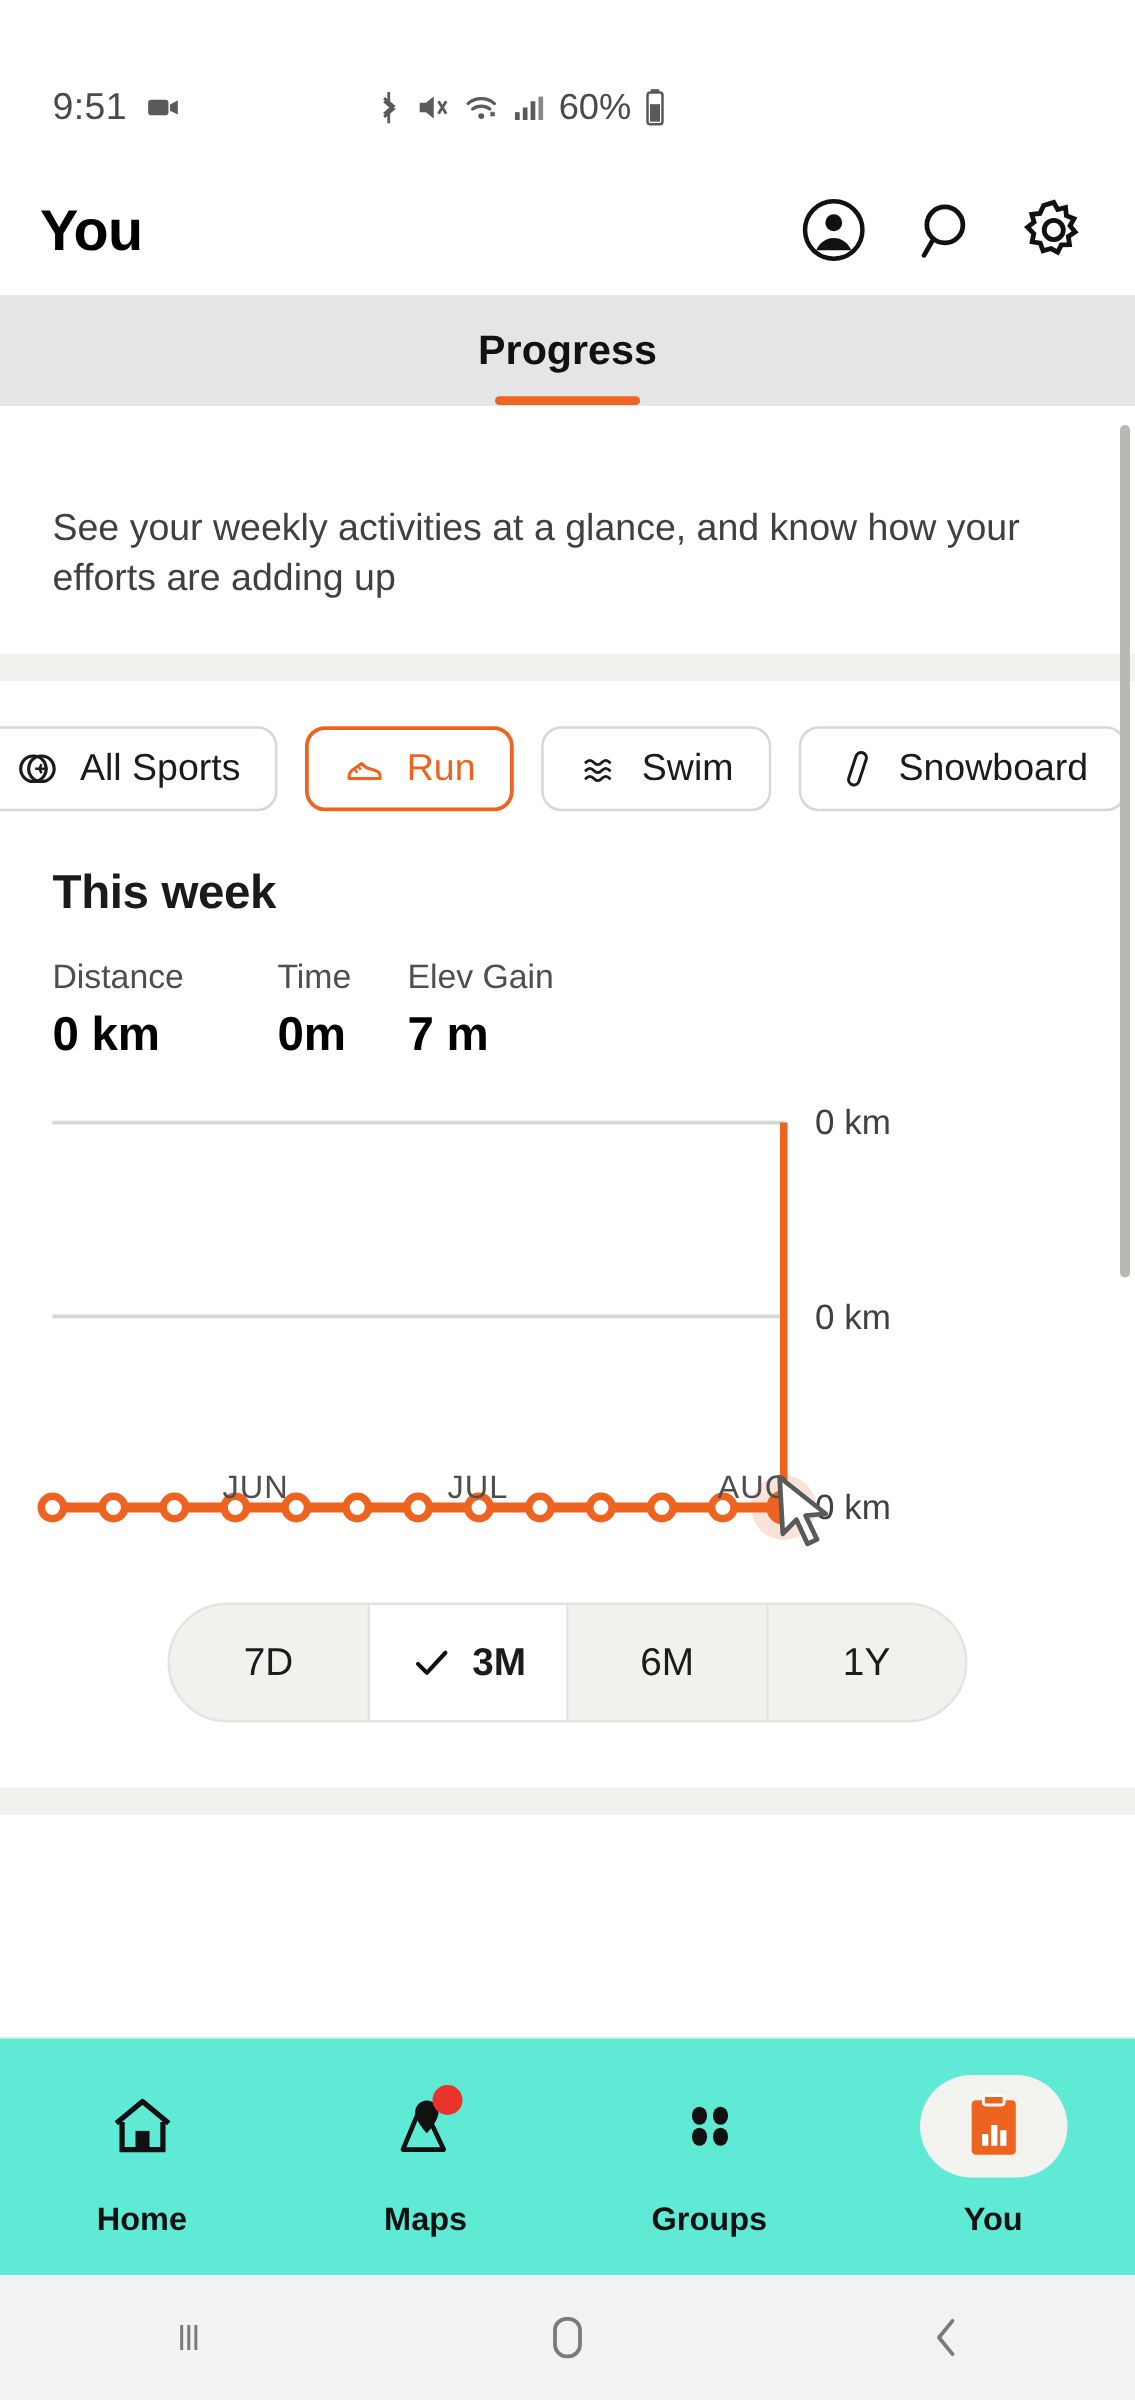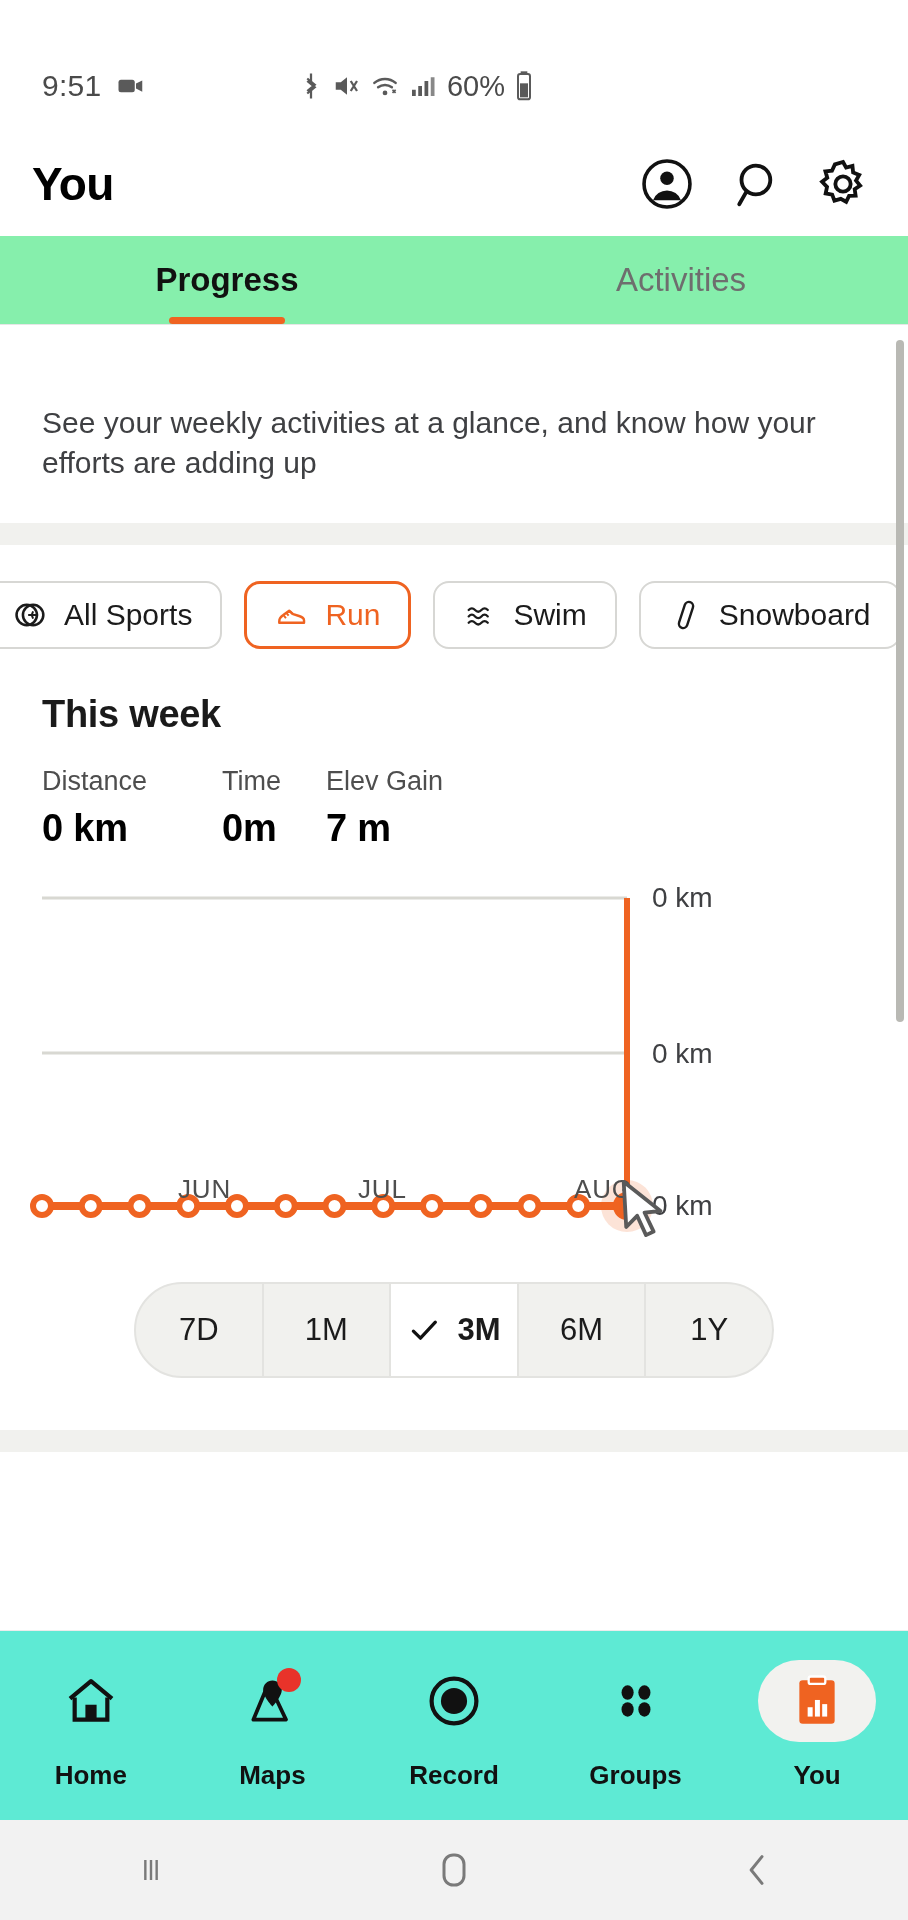--- a/index.html
+++ b/index.html
@@ -37,21 +37,21 @@
     background:#ffffff;
   }
   .app-title { font-size:46px; font-weight:700; letter-spacing:-.5px; color:#000; }
   .appbar-actions { margin-left:auto; display:flex; align-items:center; gap:34px; padding-right:8px; }
   .appbar-actions .ico { width:54px; height:54px; }
 
   
   .tabs {
     height:88px;
     display:flex; align-items:stretch;
-    background:#86efac;
+    background:#e5e5e5;
     position:relative;
   }
   .tab {
     flex:1; display:flex; align-items:center; justify-content:center;
     font-size:33px; position:relative;
   }
   .tab.active { font-weight:700; color:#111; }
   .tab.inactive { color:#6e6e6e; }
   .tab.active::after {
     content:""; position:absolute; bottom:0; left:50%;
@@ -236,23 +236,20 @@
           <path d="M12 2.2l1.4 2.5 2.8-.7.3 2.9 2.7 1.1-1.4 2.5 1.8 2.2-2.4 1.6.4 2.9-2.9.1-1.3 2.6L11 18.6l-2.8.8-1-2.7-2.9-.5.6-2.9L2.7 11l2.3-1.8-.8-2.8 2.9-.3L8.4 3.3z"></path>
         </g>
       </svg>
     </span>
   </div>
 </div>
 
 <div class="tabs">
   <div class="tab active">
     <span>Progress</span>
-  </div>
-  <div class="tab inactive">
-    <span>Activities</span>
   </div>
 </div>
 <div class="tabs-rule"></div>
 
 <div class="content">
 
   <div class="promo">
     <div class="promo-sub">See your weekly activities at a glance, and know how your efforts are adding up</div>
   </div>
 
@@ -349,23 +346,20 @@
 
     <div class="xtick" style="left:146px;margin-left:32px;">JUN</div>
     <div class="xtick" style="left:358px;">JUL</div>
     <div class="xtick" style="left:574px;">AUG</div>
   </div>
 
   <div class="range">
     <div class="range-seg">
       <span>7D</span>
     </div>
-    <div class="range-seg">
-      <span>1M</span>
-    </div>
     <div class="range-seg selected">
       <span class="ico">
         <svg width="34" height="34" viewBox="0 0 24 24">
             <path d="M4.5 12.8l5 5L20 6.5" stroke="#111" stroke-width="2.3" fill="none" stroke-linecap="round" stroke-linejoin="round"></path>
           </svg>
       </span>
       <span>3M</span>
     </div>
     <div class="range-seg">
       <span>6M</span>
@@ -407,31 +401,20 @@
         <svg width="56" height="56" viewBox="0 0 24 24">
             <path d="M4 20l5-12 4.5 2.5L18 20z" fill="none" stroke="#111" stroke-width="1.6" stroke-linejoin="round"></path>
             <path d="M12.2 3.2c2.2 0 4 1.8 4 4 0 3-4 7.2-4 7.2s-4-4.2-4-7.2c0-2.2 1.8-4 4-4z" fill="#111"></path>
           </svg>
       </span>
       <span class="badge"></span>
     </div>
     <div class="nav-label">Maps</div>
   </div>
 
-  <div class="navitem">
-    <div class="nav-iconbox">
-      <span class="ico">
-        <svg width="56" height="56" viewBox="0 0 24 24">
-            <circle cx="12" cy="12" r="9.6" fill="none" stroke="#111" stroke-width="1.8"></circle>
-            <circle cx="12" cy="12" r="5.6" fill="#111"></circle>
-          </svg>
-      </span>
-    </div>
-    <div class="nav-label">Record</div>
-  </div>
 
   <div class="navitem">
     <div class="nav-iconbox">
       <span class="ico">
         <svg width="56" height="56" viewBox="0 0 24 24">
             <ellipse cx="8.4" cy="8.4" rx="2.6" ry="3.1" fill="#111"></ellipse>
             <ellipse cx="15.6" cy="8.4" rx="2.6" ry="3.1" fill="#111"></ellipse>
             <ellipse cx="8.4" cy="15.6" rx="2.6" ry="3.1" fill="#111"></ellipse>
             <ellipse cx="15.6" cy="15.6" rx="2.6" ry="3.1" fill="#111"></ellipse>
           </svg>

